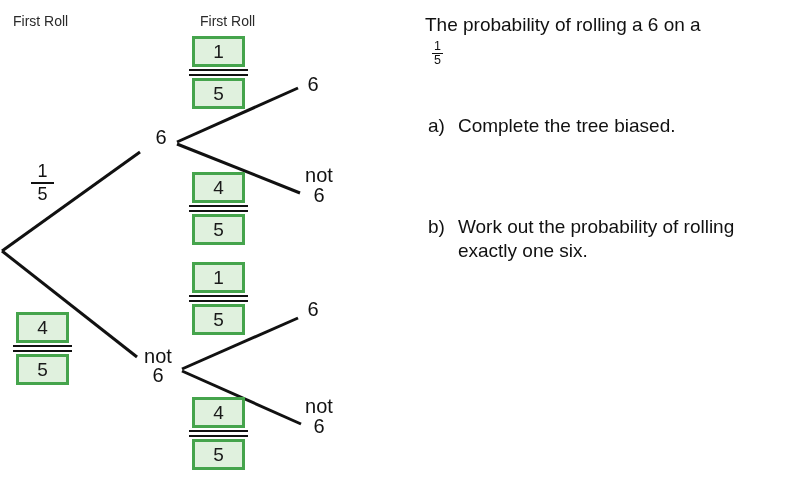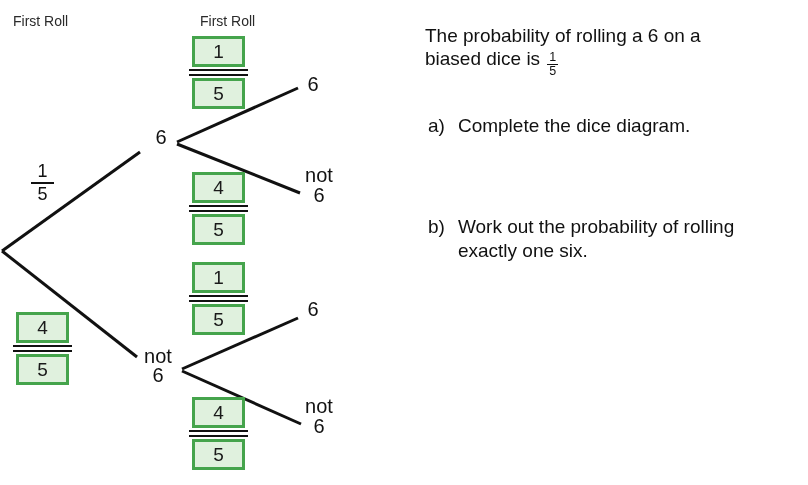--- a/index.html
+++ b/index.html
@@ -29,21 +29,21 @@
     display:flex; align-items:center; justify-content:center;
     font-size:19px; color:#1a1a1a;
   }
   .dbar {
     width:59px; height:7px; box-sizing:border-box; margin:2px 0;
     border-top:2.5px solid var(--ink,#111);
     border-bottom:2.5px solid var(--ink,#111);
   }
 
   
-  .intro { position:absolute; left:425px; top:24px; width:370px; font-size:19px; line-height:23px; }
+  .intro { position:absolute; left:425px; top:13px; width:370px; font-size:19px; line-height:23px; }
   .ifrac { display:inline-block; text-align:center; font-size:12.5px; line-height:11px; vertical-align:-10px; margin-left:7px; }
   .ifrac .num { border-bottom:1.5px solid var(--ink,#111); padding:0 2px 1px; }
   .ifrac .den { padding-top:1px; }
   .part { position:absolute; display:flex; gap:13px; font-size:19px; line-height:24px; }
   .part .ptext { white-space:pre-line; }
   .part-b .ptext { width:345px; }
 </style>
 </head>
 <body>
 
@@ -119,26 +119,26 @@
       </div>
   </div>
 
   <div class="outcome-label" style="left:302px; top:74px; width:22px;">6</div>
   <div class="outcome-label" style="left:300px; top:165px; width:38px;"><span style="display:block;">not</span><span style="display:block;">6</span></div>
   <div class="outcome-label" style="left:302px; top:299px; width:22px;">6</div>
   <div class="outcome-label" style="left:300px; top:396px; width:38px;"><span style="display:block;">not</span><span style="display:block;">6</span></div>
 
   <div class="intro">
     <span style="display:block;">The probability of rolling a 6 on a</span>
-    <span style="display:block;"><span>biased dice is</span><span class="ifrac"><span class="num" style="display:block;">1</span><span class="den" style="display:block;">5</span></span></span>
+    <span style="display:block;"><span class="ifrac"><span class="num" style="display:block;">1</span><span class="den" style="display:block;">5</span></span></span>
   </div>
 
   <div class="part part-a" style="left:428px; top:114px;">
     <span>a)</span>
-    <span class="ptext">Complete the dice diagram.</span>
+    <span class="ptext">Complete the tree biased.</span>
   </div>
 
   <div class="part part-b" style="left:428px; top:215px;">
     <span>b)</span>
     <span class="ptext">Work out the probability of rolling
 exactly one six.</span>
   </div>
 
 </div>
 

